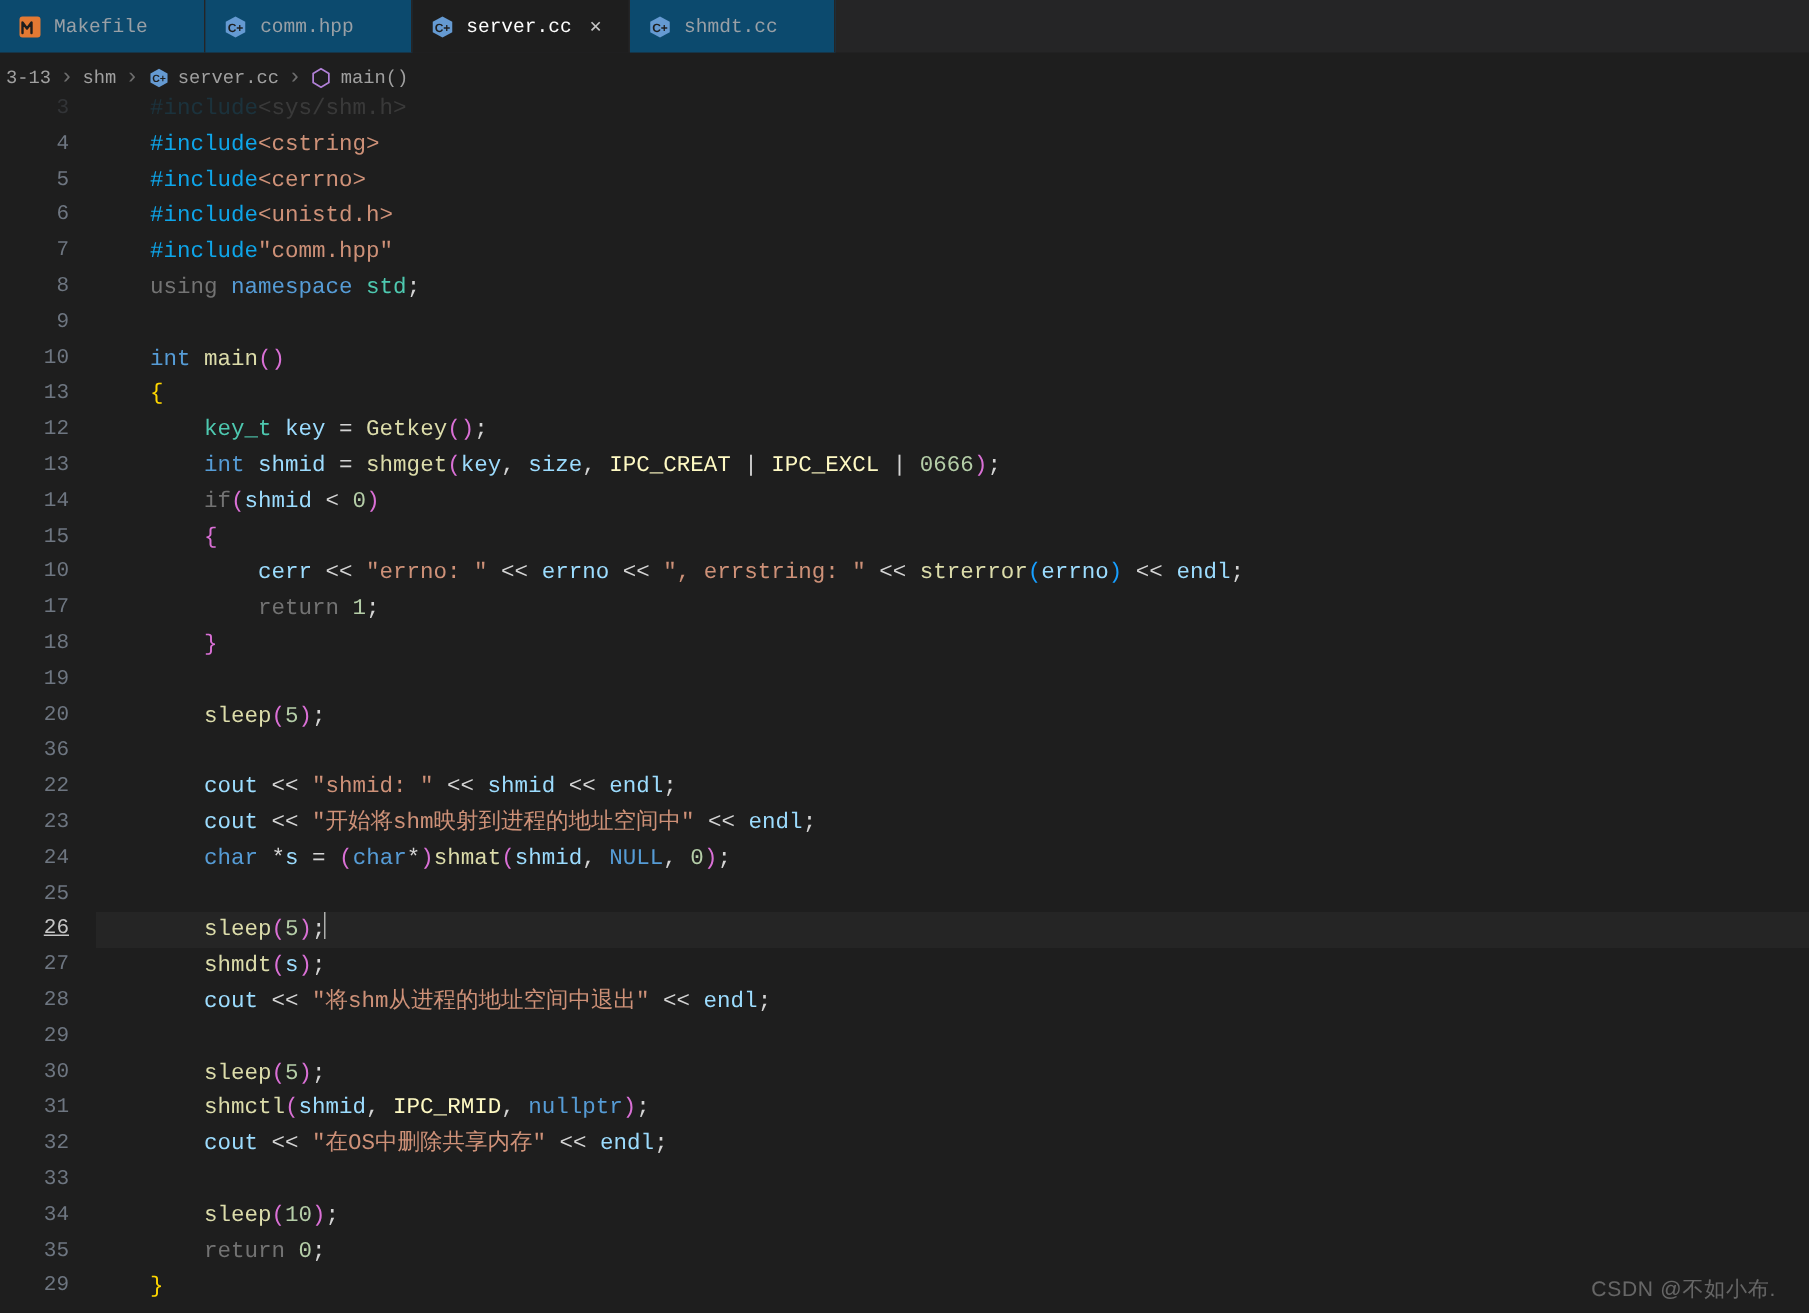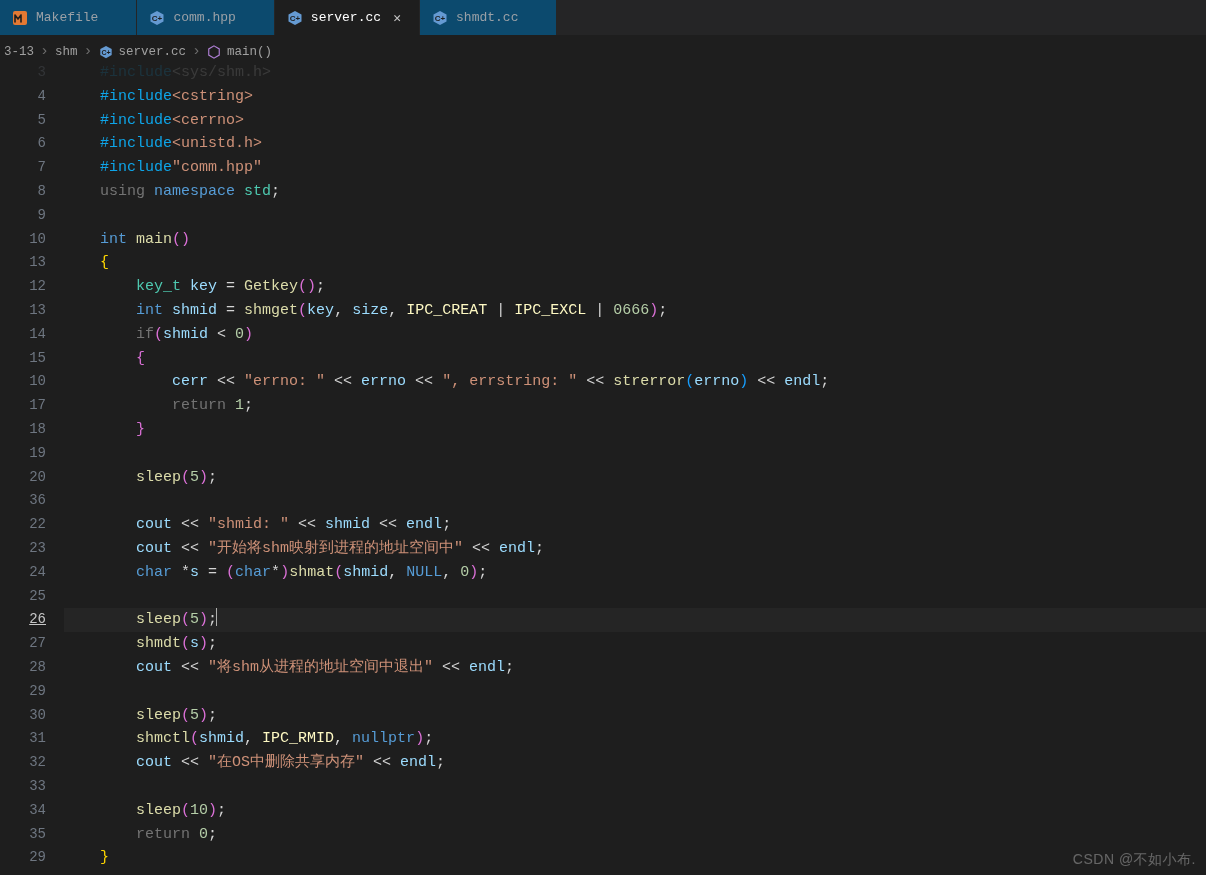--- a/index.html
+++ b/index.html
@@ -115,21 +115,21 @@
   .c-cursor{
     display:inline-block;
     width:1px; height:18px;
     background:#aeafad;
     vertical-align:-3px;
     margin-left:-1px;
   }
 
   .watermark {
     position: absolute;
-    right: 10px;
+    right: 22px;
     bottom: 6px;
     color: rgba(255,255,255,0.32);
     font-size: 14px;
     font-family: "Segoe UI", sans-serif;
     letter-spacing: .5px;
   }
 </style>
 </head>
 <body>
 

